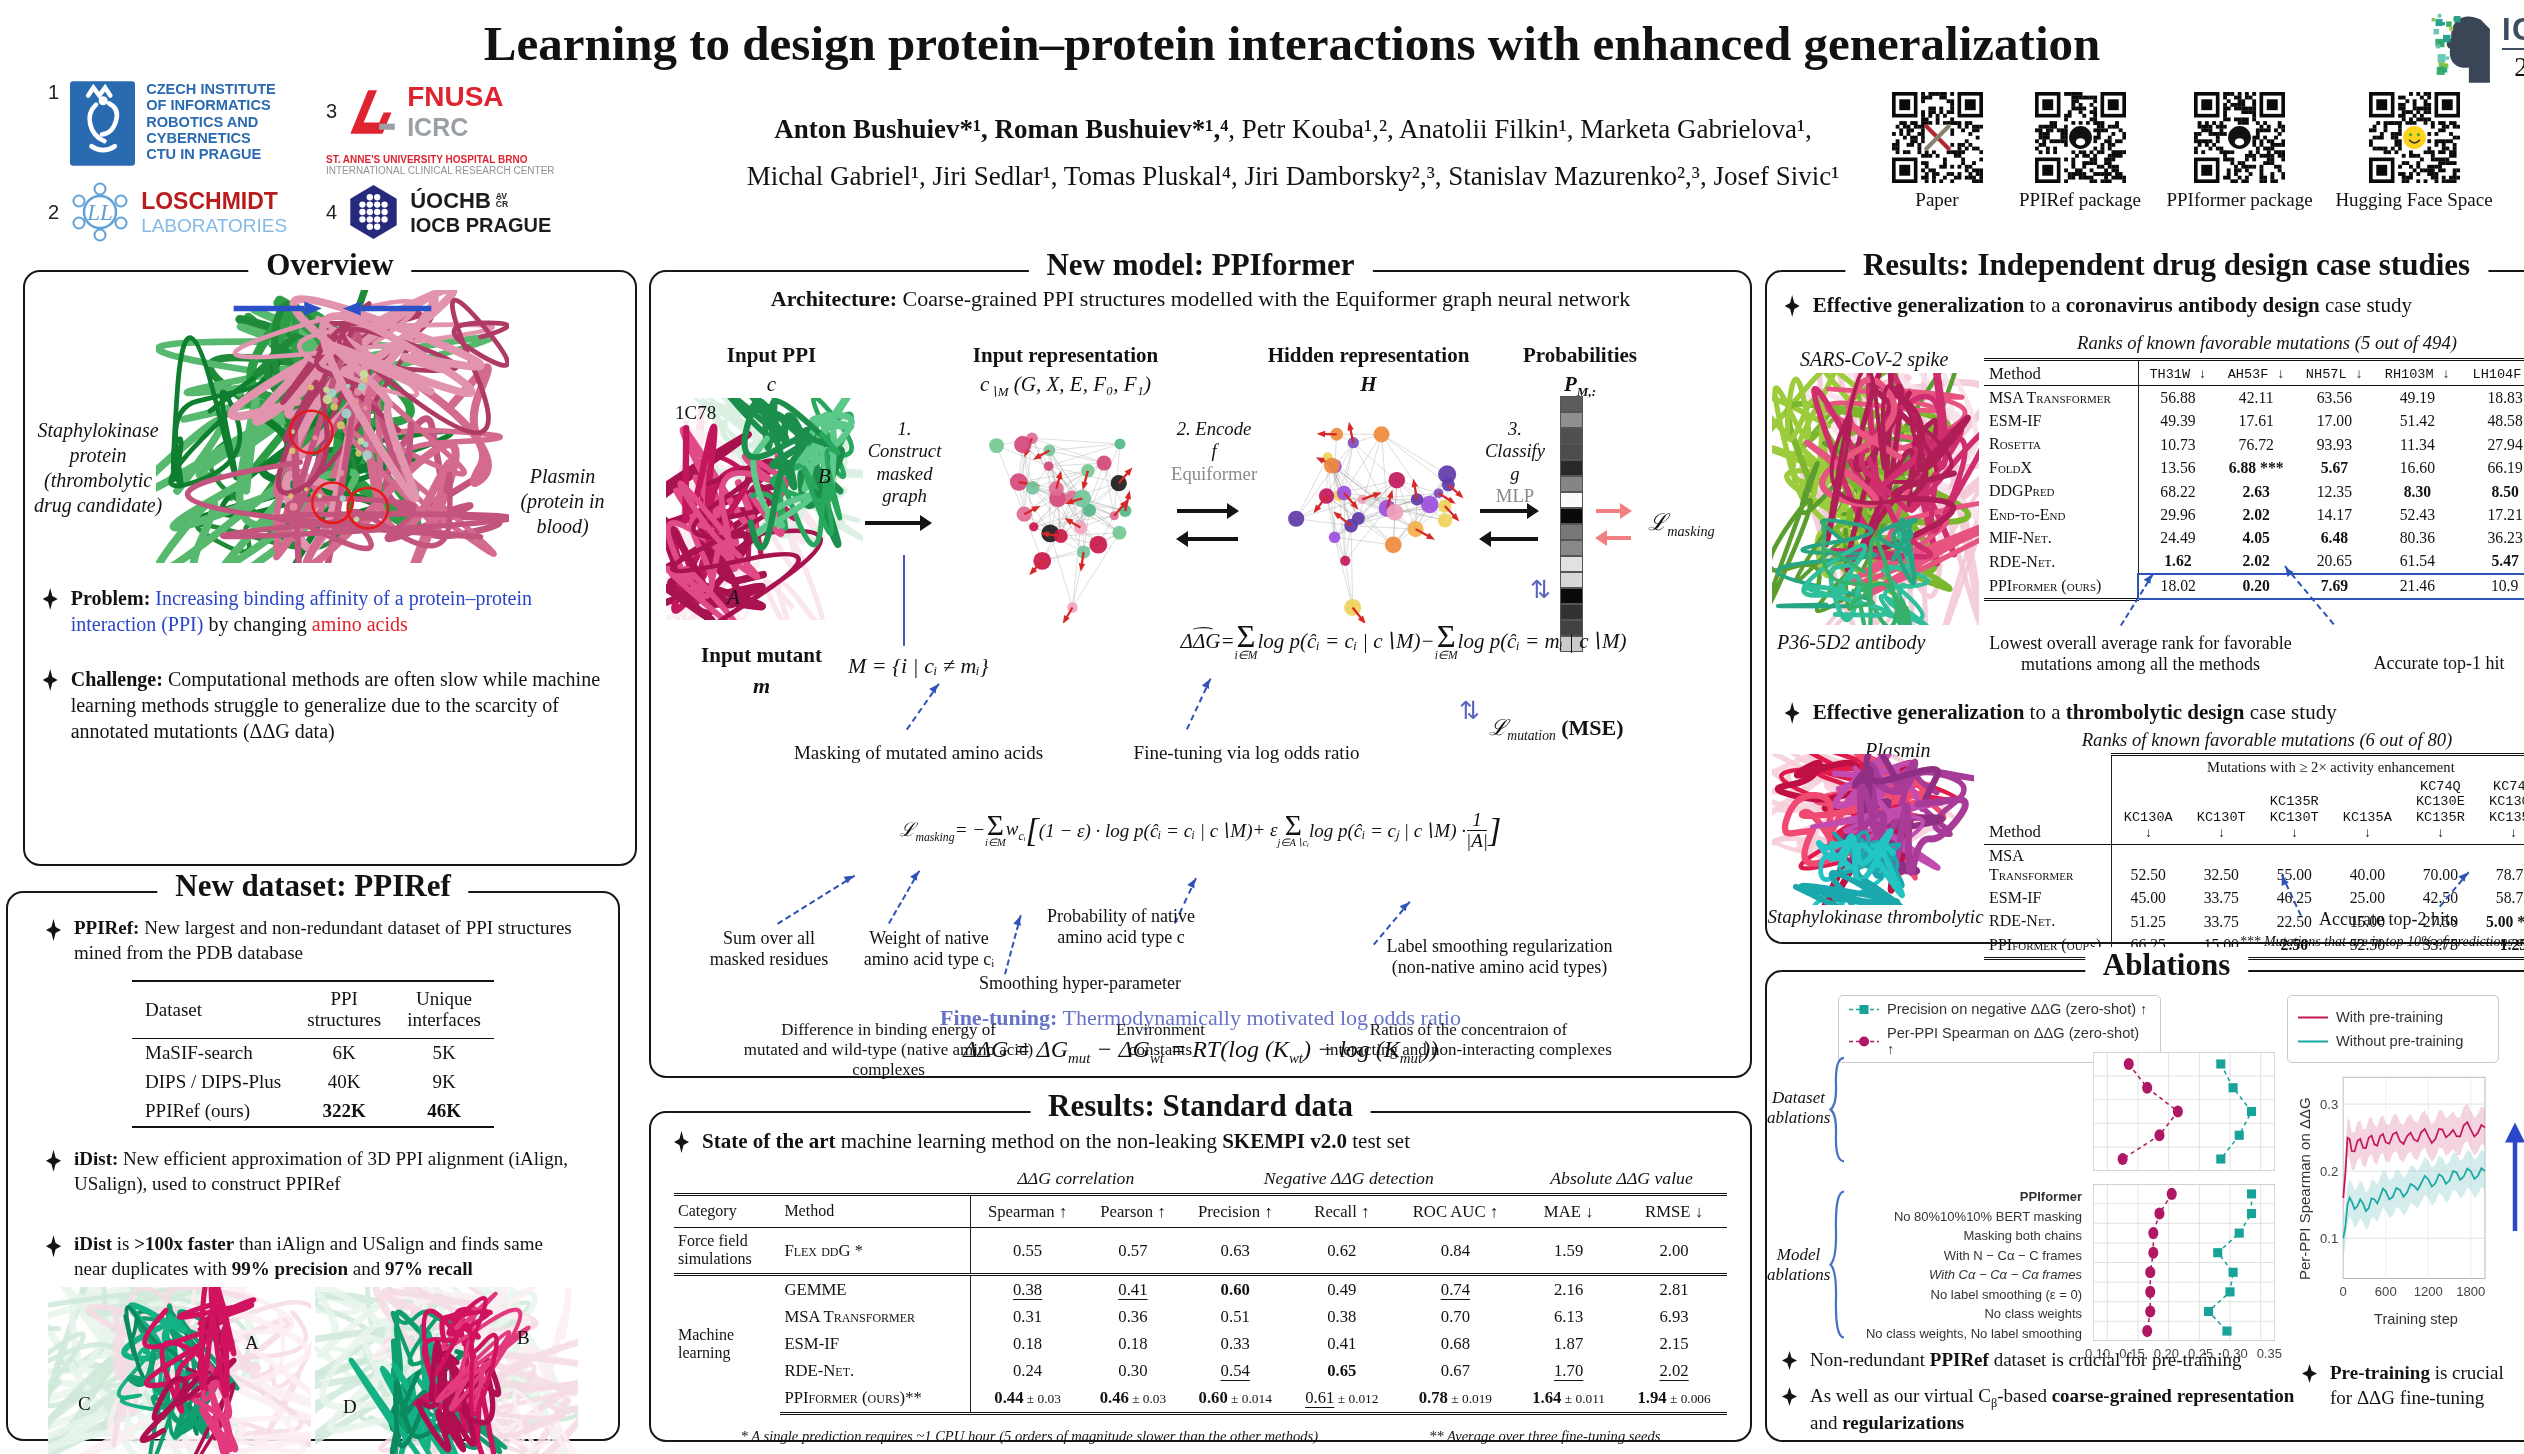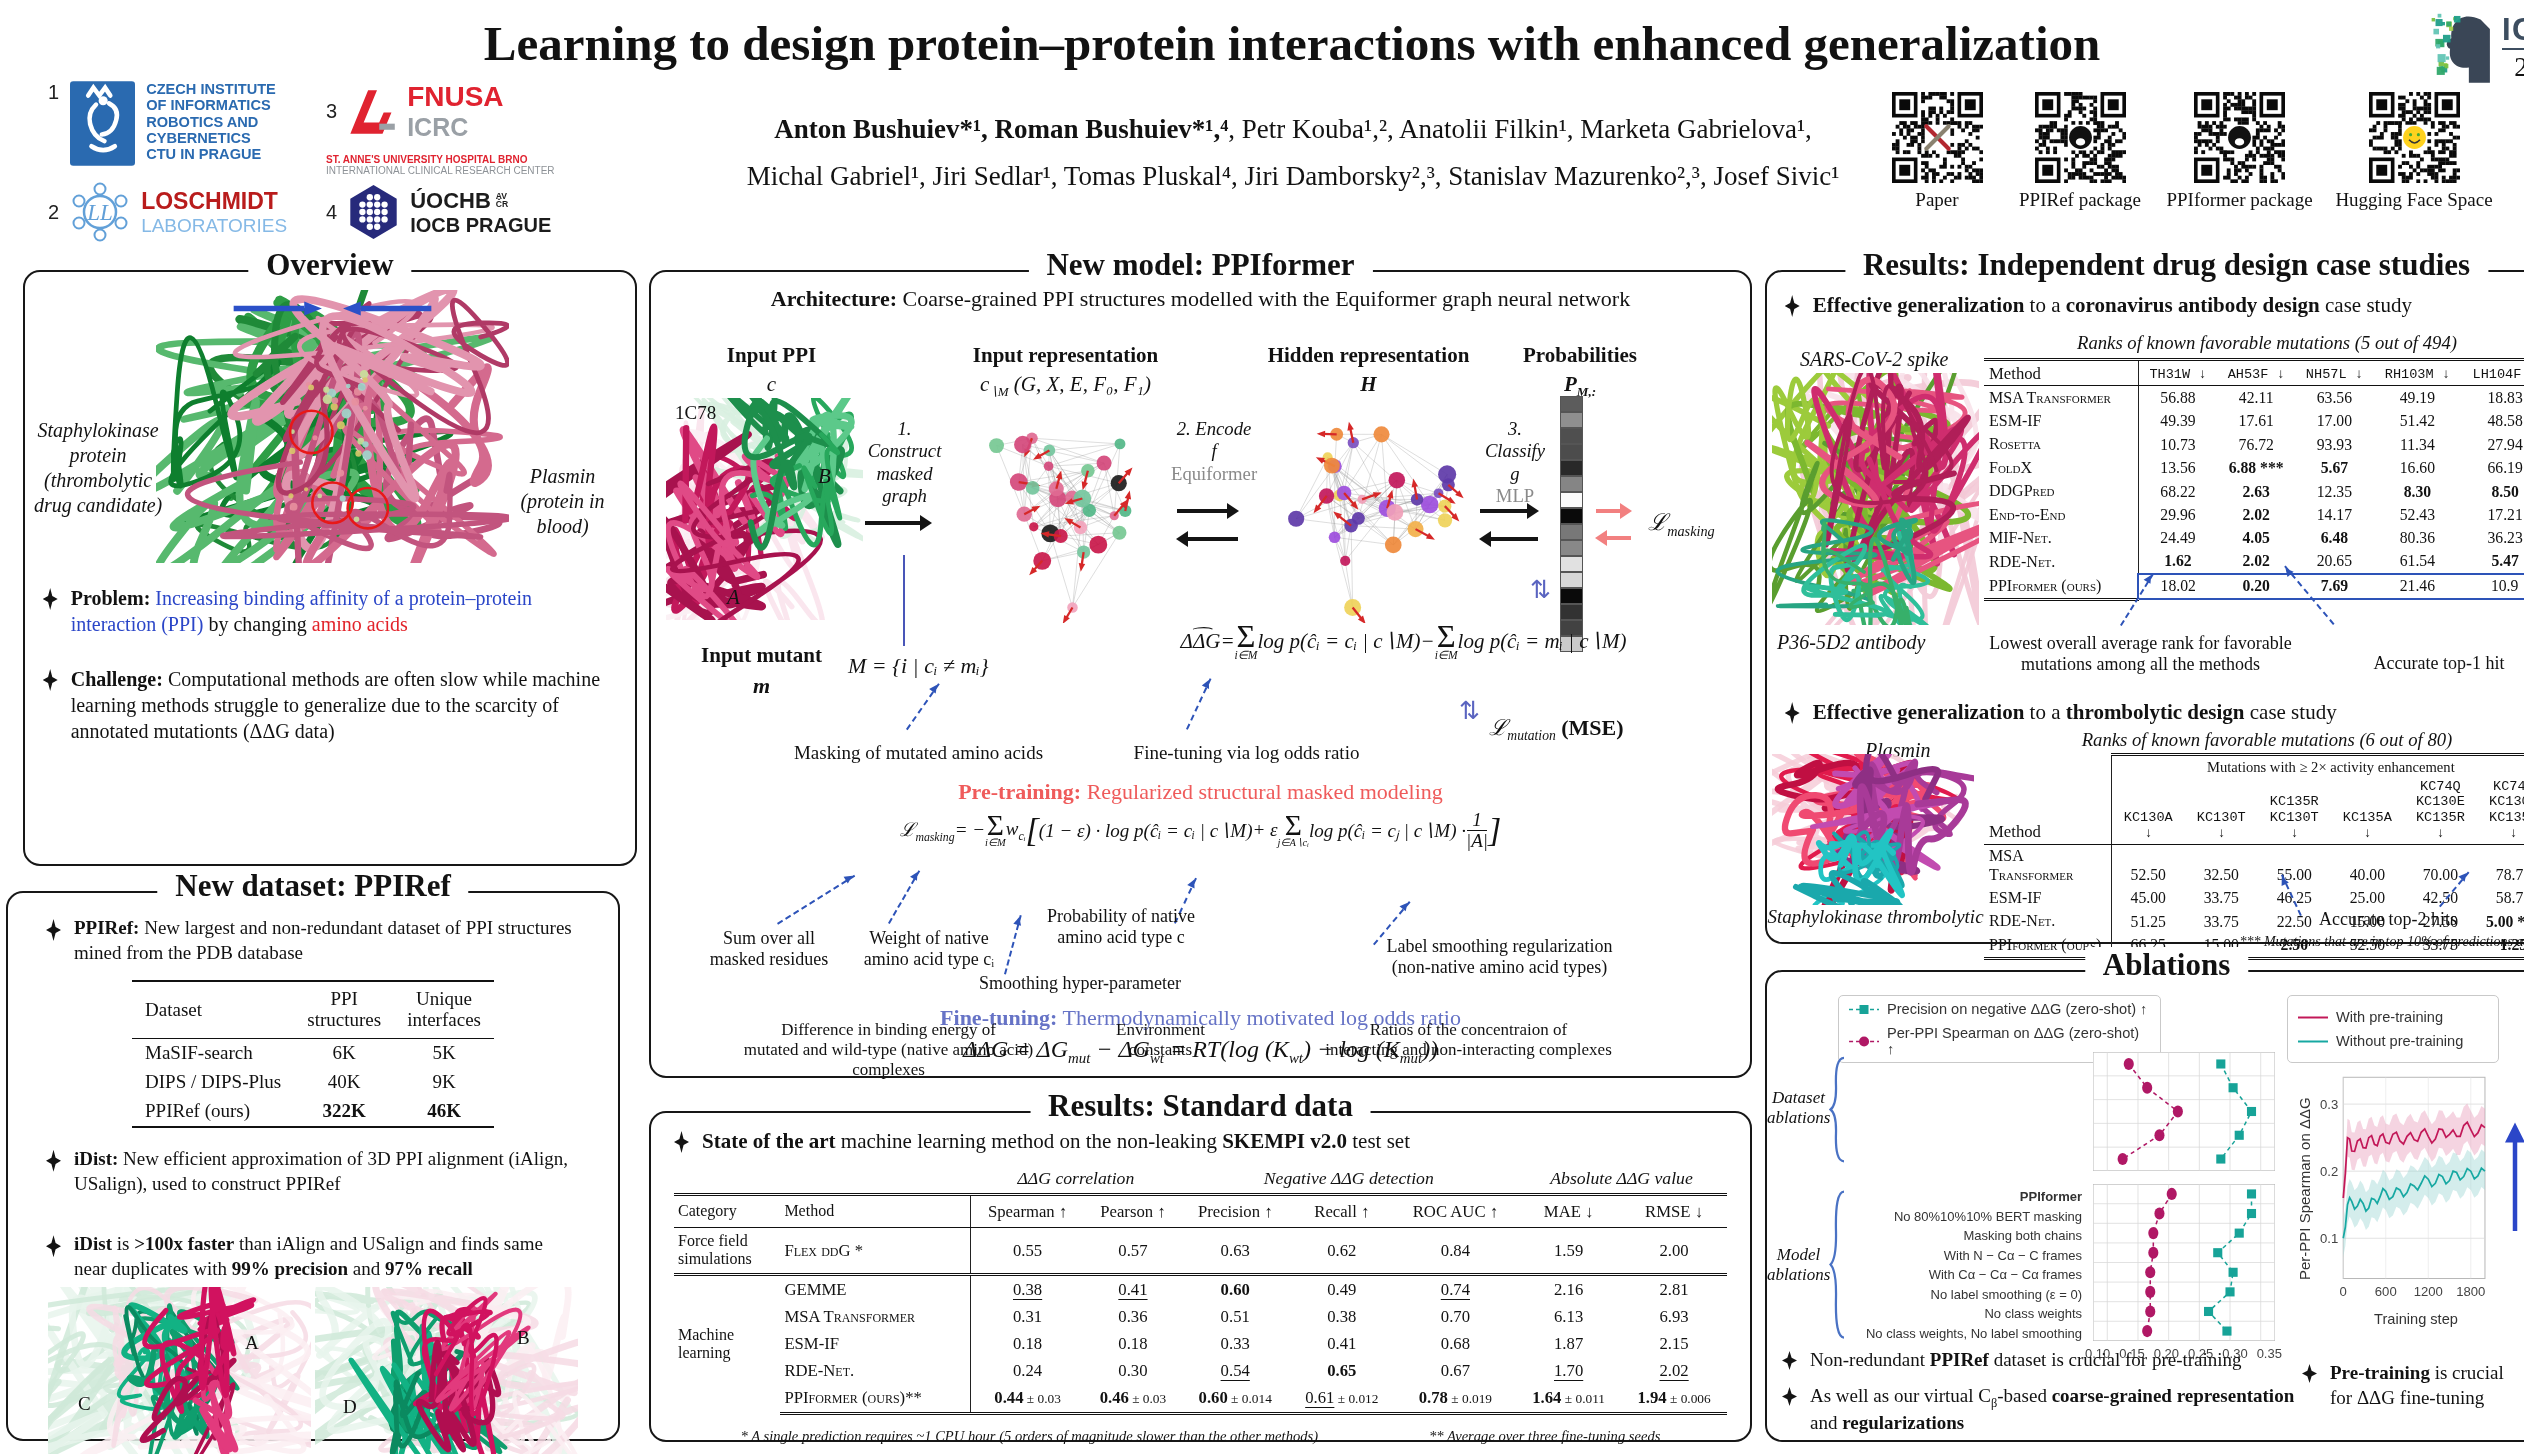--- a/index.html
+++ b/index.html
@@ -1658,21 +1658,20 @@
     </div>
     <span class="abs updown" style="left:879px;top:303px">⇅</span>
     <span class="abs updown" style="left:808px;top:424px">⇅</span>
     <div class="abs it" style="left:838px;top:439px;font-size:22px"><span>ℒ</span><sub>mutation</sub><span style="font-style:normal;font-weight:700"> (MSE)</span></div>
 
     <div class="darr" style="left:255px;top:457px;width:56px;transform:rotate(-55deg)"></div>
     <div class="abs ctr" style="left:126px;top:470px;width:283px;font-size:19px">Masking of mutated amino acids</div>
     <div class="darr" style="left:535px;top:457px;width:56px;transform:rotate(-65deg)"></div>
     <div class="abs ctr" style="left:454px;top:470px;width:283px;font-size:19px">Fine-tuning via log odds ratio</div>
 
-    <div class="abs ctr pre" style="left:0;top:507px;width:100%;font-size:22px"><span class="f-b f-red2">Pre-training:</span><span class="f-red2"> Regularized structural masked modeling</span></div>
     <div class="abs formula" style="left:0;top:538px;width:100%;font-size:19px;justify-content:center">
       <span><span>ℒ</span><sub>masking</sub></span>
       <span>= −</span>
       <span class="sum">
           <span class="sg">Σ</span>
           <span class="ss">i∈M</span>
         </span>
       <span><span>w</span><sub>cᵢ</sub></span>
       <span class="bk">[</span>
       <span>(1 − ε) · log p(ĉᵢ = cᵢ | c∖M)</span>
@@ -2119,21 +2118,21 @@
     <div class="abs it ctr pre" style="left:0px;top:273px;width:63px;font-size:17px;line-height:1.2">Model
 ablations</div>
     <svg id="brace2" class="abs" style="left:62px;top:217px" width="17" height="151" viewBox="0 0 34 300">
         <path d="M30 4 Q12 4 14 84.00000000000001 Q15 138 3 150 Q15 162 14 216 Q12 296 30 296" stroke="#4a72c4" stroke-width="4.5" fill="none"></path>
       </svg>
     <div id="abl-rows2" class="abs" style="left:78px;top:215px;width:237px">
         <div class="abl-lab" style="height: 19.5px; line-height: 19.5px; font-size: 13px; font-weight: 700;">PPIformer</div>
         <div class="abl-lab" style="height: 19.5px; line-height: 19.5px; font-size: 13px;">No 80%10%10% BERT masking</div>
         <div class="abl-lab" style="height: 19.5px; line-height: 19.5px; font-size: 13px;">Masking both chains</div>
         <div class="abl-lab" style="height: 19.5px; line-height: 19.5px; font-size: 13px;">With N − Cα − C frames</div>
-        <div class="abl-lab" style="height: 19.5px; line-height: 19.5px; font-size: 13px;">With Cα − Cα − Cα frames</div>
+        <div class="abl-lab" style="height: 19.5px; line-height: 19.5px; font-size: 13px; font-style: italic;">With Cα − Cα − Cα frames</div>
         <div class="abl-lab" style="height: 19.5px; line-height: 19.5px; font-size: 13px;">No label smoothing (ε = 0)</div>
         <div class="abl-lab" style="height: 19.5px; line-height: 19.5px; font-size: 13px;">No class weights</div>
         <div class="abl-lab" style="height: 19.5px; line-height: 19.5px; font-size: 13px;">No class weights, No label smoothing</div>
       </div>
     <svg id="dchart2" class="abs" style="left:326px;top:212px" width="182" height="157" viewBox="0 0 360 310">
         <rect x="0" y="0" width="360" height="310" fill="#fff" stroke="#b8b8b8" stroke-width="2"></rect>
         <line x1="28.275862068965523" y1="0" x2="28.275862068965523" y2="310" stroke="#d9d9d9" stroke-width="1.5"></line>
         <line x1="88.9655172413793" y1="0" x2="88.9655172413793" y2="310" stroke="#d9d9d9" stroke-width="1.5"></line>
         <line x1="149.6551724137931" y1="0" x2="149.6551724137931" y2="310" stroke="#d9d9d9" stroke-width="1.5"></line>
         <line x1="210.3448275862069" y1="0" x2="210.3448275862069" y2="310" stroke="#d9d9d9" stroke-width="1.5"></line>

